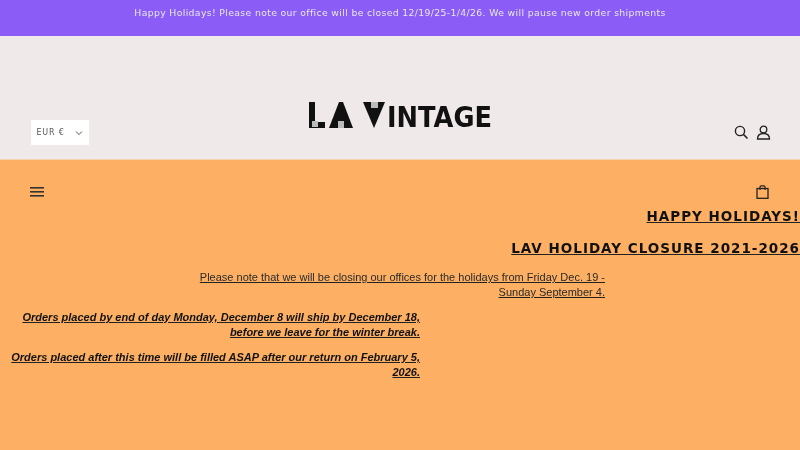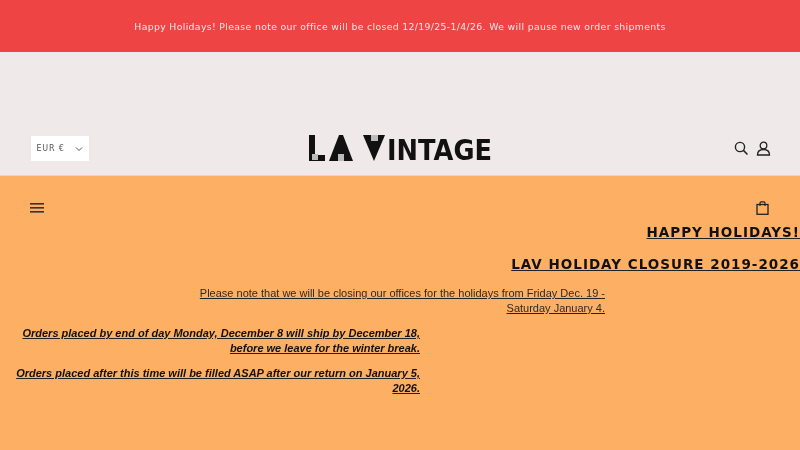--- a/index.html
+++ b/index.html
@@ -1,34 +1,34 @@
 <!DOCTYPE html>
 <html><head>
 <meta charset="utf-8">
 <style>
   * { box-sizing: border-box; margin: 0; padding: 0; }
   html, body { width: 800px; height: 450px; overflow: hidden; }
   body { font-family: "Liberation Sans", sans-serif; background: #fdb063; }
 
   .announcement {
-    height: 52px; background: #ef4444; color: #e8e8e8;
+    height: 36px; background: #8b5cf6; color: #e8e8e8;
     font-family: "DejaVu Sans", sans-serif; font-size: 9.3px; letter-spacing: 0.35px;
-    text-align: center; line-height: 15px; padding-top: 19px;
+    text-align: center; line-height: 15px; padding-top: 5px;
   }
 
   .header { height: 124px; background: #efe9e9; position: relative; border-bottom: 1px solid #f5d3b0; }
 
   .currency {
     position: absolute; left: 31px; top: 84px; width: 58px; height: 25px;
     background: #ffffff; display: flex; align-items: center; justify-content: center;
     font-family: "DejaVu Sans", sans-serif; font-size: 8px; color: #555; letter-spacing: 0.8px; cursor: pointer;
   }
   .currency .chev { margin-left: 9px; display: inline-block; width: 10px; height: 10px; }
 
-  .logo { position: absolute; left: 309px; top: 83px; width: 183px; height: 26px; }
+  .logo { position: absolute; left: 309px; top: 66px; width: 183px; height: 26px; }
 
   .icon-btn { position: absolute; cursor: pointer; display: flex; align-items: center; justify-content: center; }
   .search { left: 733px; top: 88px; width: 16px; height: 17px; }
   .account { left: 755px; top: 88px; width: 17px; height: 17px; }
   .cart { left: 754px; top: 147px; width: 17px; height: 17px; }
   .menu { left: 29px; top: 149px; width: 16px; height: 13px; }
 
   .content { text-align: right; padding-top: 48px; color: #222; text-decoration: underline; }
   .h1 {
     font-family: "DejaVu Sans", sans-serif; font-weight: bold; font-size: 13.5px;
@@ -98,18 +98,18 @@
   <div class="icon-btn cart">
     <svg width="13" height="14" viewBox="0 0 13 14">
         <rect x="1" y="3.5" width="11" height="9.8" fill="none" stroke="#222" stroke-width="1.3"></rect>
         <path d="M4 5 V2 Q4 0.8 5.2 0.8 H7.8 Q9 0.8 9 2 V5" fill="none" stroke="#222" stroke-width="1.2"></path>
       </svg>
   </div>
 </div>
 
 <div class="content">
   <div class="h1">HAPPY HOLIDAYS!</div>
-  <div class="h1 h2">LAV HOLIDAY CLOSURE 2019-2026</div>
-  <p class="p p1">Please note that we will be closing our offices for the holidays from Friday Dec. 19 - Saturday January 4.</p>
+  <div class="h1 h2">LAV HOLIDAY CLOSURE 2021-2026</div>
+  <p class="p p1">Please note that we will be closing our offices for the holidays from Friday Dec. 19 - Sunday September 4.</p>
   <p class="p p3 it">Orders placed by end of day Monday, December 8 will ship by December 18, before we leave for the winter break.</p>
-  <p class="p p4 it">Orders placed after this time will be filled ASAP after our return on January 5, 2026.</p>
+  <p class="p p4 it">Orders placed after this time will be filled ASAP after our return on February 5, 2026.</p>
 
 </div>
 
 </body></html>

